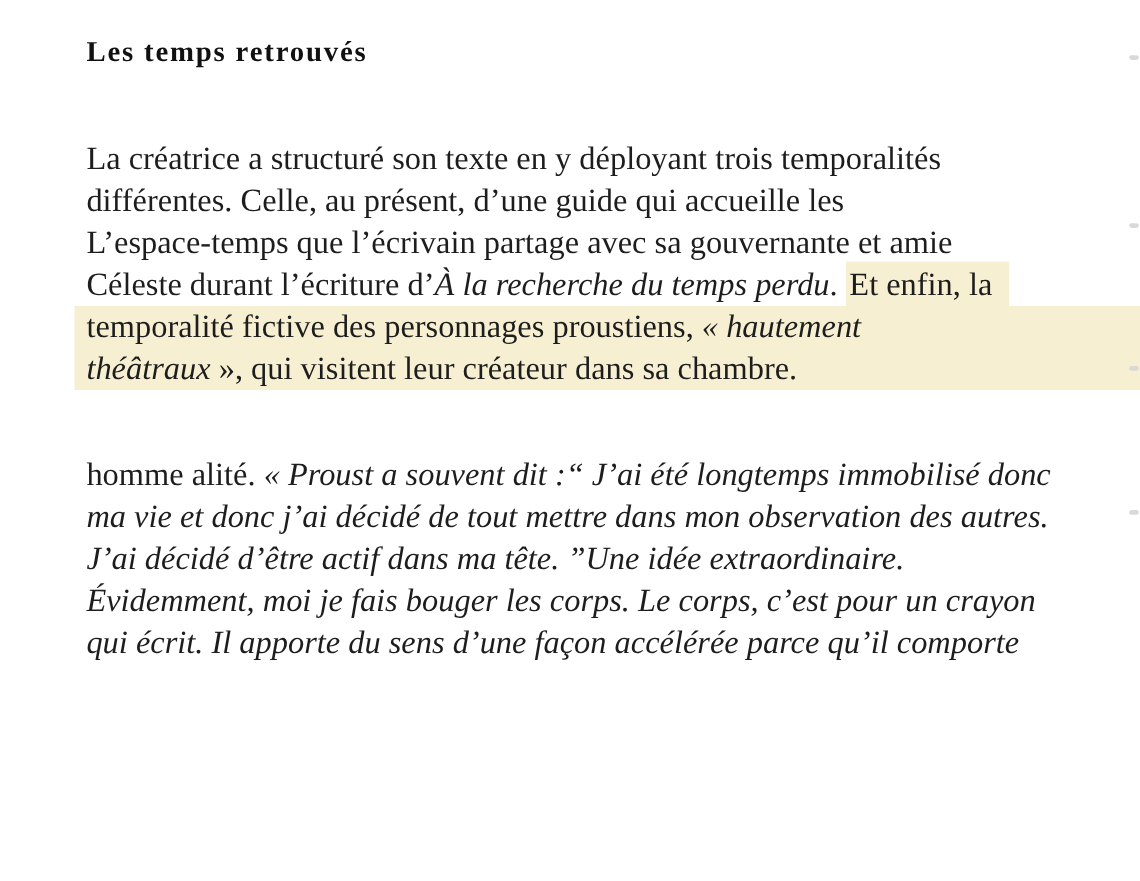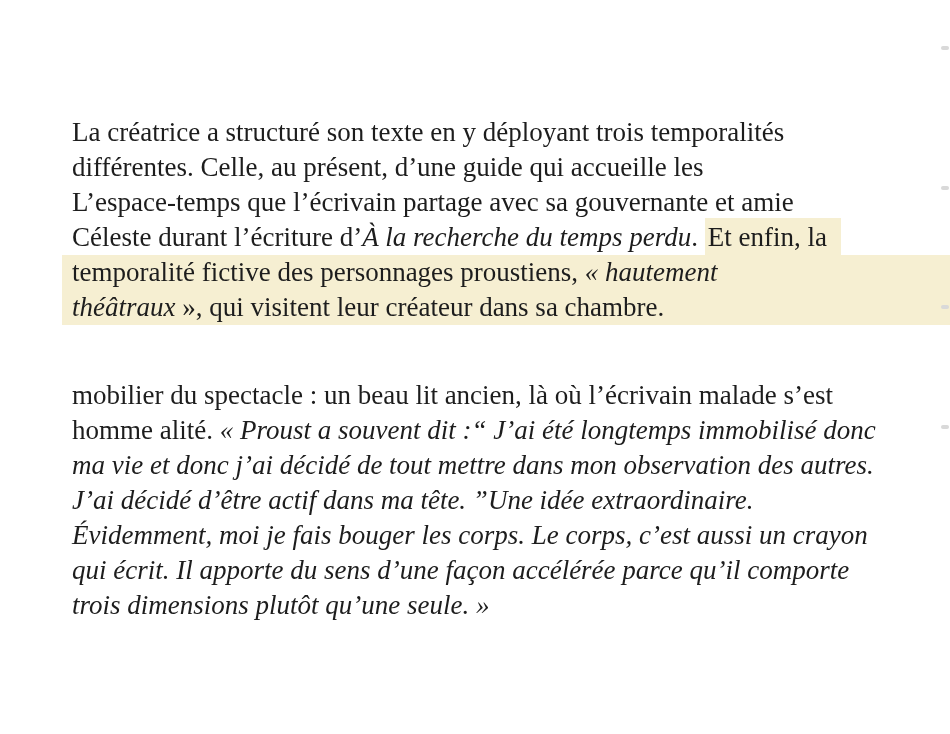--- a/index.html
+++ b/index.html
@@ -74,38 +74,37 @@
   .edge-marker.m1 { top: 46px; }
   .edge-marker.m2 { top: 186px; }
   .edge-marker.m3 { top: 305px; }
   .edge-marker.m4 { top: 425px; }
 </style>
 </head>
 <body>
 
 <div class="doc">
 
+  <h1 class="heading">Les temps retrouvés</h1>
 
   <div class="para para-1">
     <div class="line"><span>La créatrice a structuré son texte en y déployant trois temporalités</span></div>
     <div class="line"><span>différentes. Celle, au présent, d’une guide qui accueille les</span></div>
     <div class="line"><span>L’espace-temps que l’écrivain partage avec sa gouvernante et amie</span></div>
     <div class="line"><span>Céleste durant l’écriture d’</span><span class="it">À la recherche du temps perdu</span><span>. </span><mark class="hl">Et enfin, la</mark></div>
     <div class="line hl-line"><span>temporalité fictive des personnages proustiens, </span><span class="it">« hautement</span></div>
     <div class="line hl-line"><span class="it">théâtraux</span><span> », qui visitent leur créateur dans sa chambre.</span></div>
   </div>
 
   <div class="para para-2">
-    <div class="line"><span>mobilier du spectacle : un beau lit ancien, là où l’écrivain malade s’est</span></div>
     <div class="line"><span>homme alité. </span><span class="it">« Proust a souvent dit :“ J’ai été longtemps immobilisé donc</span></div>
     <div class="line"><span class="it">ma vie et donc j’ai décidé de tout mettre dans mon observation des autres.</span></div>
     <div class="line"><span class="it">J’ai décidé d’être actif dans ma tête. ”Une idée extraordinaire.</span></div>
-    <div class="line"><span class="it">Évidemment, moi je fais bouger les corps. Le corps, c’est aussi un crayon</span></div>
+    <div class="line"><span class="it">Évidemment, moi je fais bouger les corps. Le corps, c’est pour un crayon</span></div>
     <div class="line"><span class="it">qui écrit. Il apporte du sens d’une façon accélérée parce qu’il comporte</span></div>
-    <div class="line"><span class="it">trois dimensions plutôt qu’une seule. »</span></div>
   </div>
 
   <div class="edge-marker m1"></div>
   <div class="edge-marker m2"></div>
   <div class="edge-marker m3"></div>
   <div class="edge-marker m4"></div>
 
 </div>
 
 </body></html>

